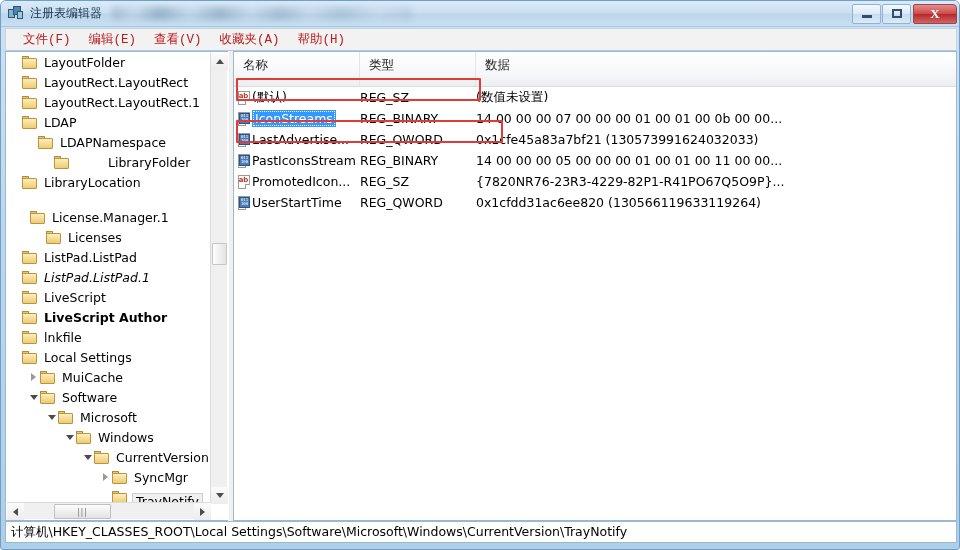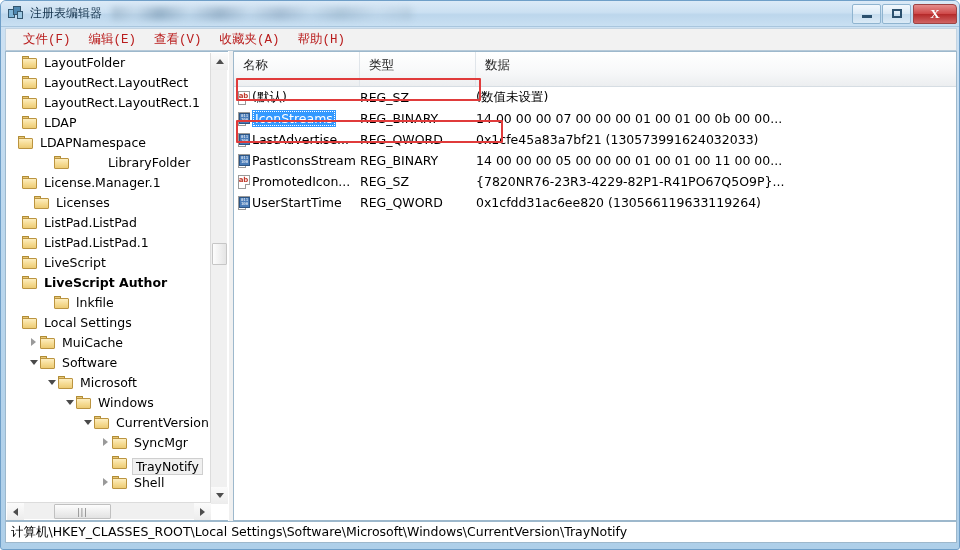--- a/index.html
+++ b/index.html
@@ -338,21 +338,21 @@
             <span class="tlabel">LayoutRect.LayoutRect.1</span>
           </div>
           <div class="tnode" style="padding-left: 4px;">
             <div class="tarrow"></div>
             <div class="folder">
               <div class="tab"></div>
               <div class="body"></div>
             </div>
             <span class="tlabel">LDAP</span>
           </div>
-          <div class="tnode" style="padding-left: 0;">
+          <div class="tnode" style="padding-left: 20px;">
             <div class="tarrow"></div>
             <div class="folder">
               <div class="tab"></div>
               <div class="body"></div>
             </div>
             <span class="tlabel">LDAPNamespace</span>
           </div>
           <div class="tnode" style="padding-left: 4px; gap: 32px;">
             <div class="tarrow"></div>
             <div class="folder">
@@ -360,39 +360,47 @@
               <div class="body"></div>
             </div>
             <span class="tlabel">LibraryFolder</span>
           </div>
           <div class="tnode" style="padding-left: 4px;">
             <div class="tarrow"></div>
             <div class="folder">
               <div class="tab"></div>
               <div class="body"></div>
             </div>
+            <span class="tlabel">LibraryLocation</span>
+          </div>
+          <div class="tnode" style="padding-left: 12px; margin-top: 15px;">
+            <div class="tarrow"></div>
+            <div class="folder">
+              <div class="tab"></div>
+              <div class="body"></div>
+            </div>
             <span class="tlabel">License.Manager.1</span>
           </div>
-          <div class="tnode" style="padding-left: 16px;">
+          <div class="tnode" style="padding-left: 4px; margin-left: 24px;">
             <div class="tarrow"></div>
             <div class="folder">
               <div class="tab"></div>
               <div class="body"></div>
             </div>
             <span class="tlabel">Licenses</span>
           </div>
           <div class="tnode" style="padding-left: 4px;">
             <div class="tarrow"></div>
             <div class="folder">
               <div class="tab"></div>
               <div class="body"></div>
             </div>
             <span class="tlabel">ListPad.ListPad</span>
           </div>
-          <div class="tnode" style="padding-left: 4px;">
+          <div class="tnode" style="padding-left: 4px; font-style: italic;">
             <div class="tarrow"></div>
             <div class="folder">
               <div class="tab"></div>
               <div class="body"></div>
             </div>
             <span class="tlabel">ListPad.ListPad.1</span>
           </div>
           <div class="tnode" style="padding-left: 4px;">
             <div class="tarrow"></div>
             <div class="folder">
@@ -402,21 +410,21 @@
             <span class="tlabel">LiveScript</span>
           </div>
           <div class="tnode" style="padding-left: 4px; font-weight: bold;">
             <div class="tarrow"></div>
             <div class="folder">
               <div class="tab"></div>
               <div class="body"></div>
             </div>
             <span class="tlabel">LiveScript Author</span>
           </div>
-          <div class="tnode" style="padding-left: 4px; margin-left: 32px;">
+          <div class="tnode" style="padding-left: 4px;">
             <div class="tarrow"></div>
             <div class="folder">
               <div class="tab"></div>
               <div class="body"></div>
             </div>
             <span class="tlabel">lnkfile</span>
           </div>
           <div class="tnode" style="padding-left: 4px;">
             <div class="tarrow"></div>
             <div class="folder">

